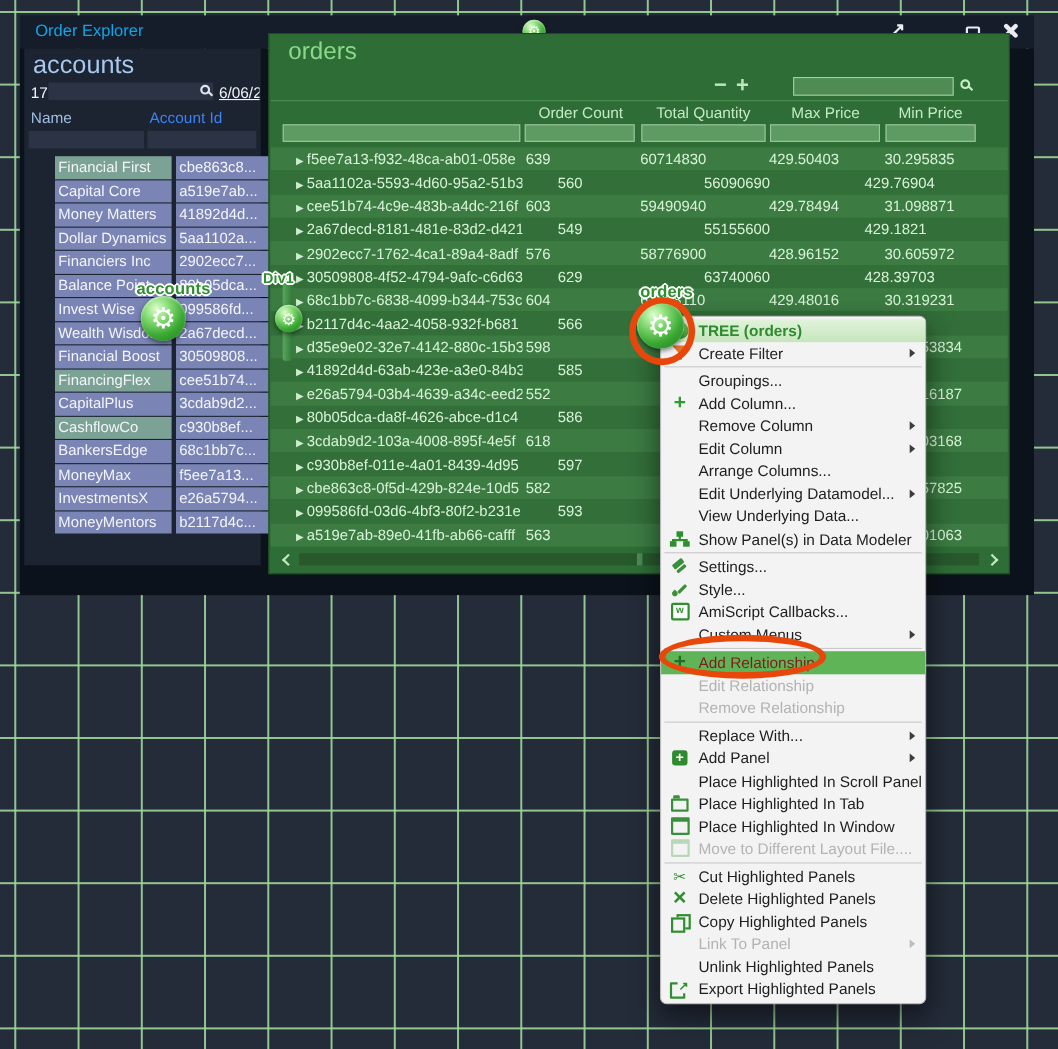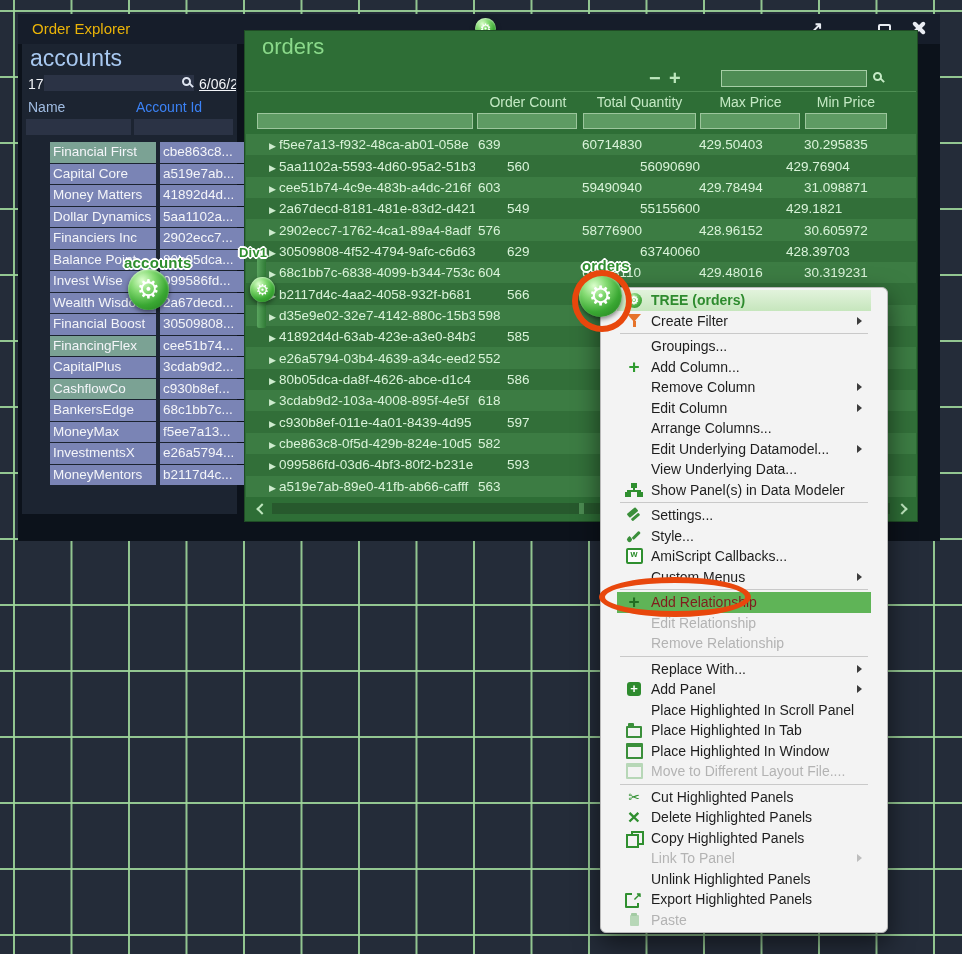--- a/index.html
+++ b/index.html
@@ -11,21 +11,21 @@
     background-image:
       linear-gradient(to right, rgba(158,215,154,.9) 0, rgba(158,215,154,.9) 2px, transparent 2px),
       linear-gradient(to bottom, rgba(158,215,154,.9) 0, rgba(158,215,154,.9) 2px, transparent 2px);
     background-size:57.5px 100%, 100% 66px;
     background-position:13px 0, 0 10px;
   }
 
   
   .window { position:absolute; left:18px; top:14px; width:922px; height:527px; }
   .titlebar { position:absolute; left:0; top:0; right:0; height:30px; background:#161d2a; }
-  .win-title { position:absolute; left:14px; top:6px; font-size:15px; color:#eab308; }
+  .win-title { position:absolute; left:14px; top:6px; font-size:15px; color:#0ea5e9; }
   .win-controls { position:absolute; right:14px; top:7px; display:flex; gap:21px; align-items:center; }
   .ic-pop { color:#e9ecf2; font-weight:bold; font-size:16px; line-height:14px; }
   .ic-min { width:13px; height:3px; background:#e9ecf2; border-radius:1px; margin-top:6px; }
   .ic-max { width:13px; height:11px; border:2px solid #e9ecf2; border-radius:2px; margin-top:2px; }
   .ic-close { position:relative; width:14px; height:14px; }
   .ic-close::before, .ic-close::after {
     content:""; position:absolute; left:-1px; top:5px; width:16px; height:4px;
     background:#e9ecf2; border-radius:2px;
   }
   .ic-close::before { transform:rotate(45deg); }
@@ -104,23 +104,23 @@
   .chev { position:absolute; width:8px; height:8px; border-left:2px solid #bfe7bf; border-bottom:2px solid #bfe7bf; }
   .chev-l { left:12px; top:4px; transform:rotate(45deg); }
   .chev-r { right:10px; top:4px; transform:rotate(225deg); }
 
   
   .divider { position:absolute; left:257px; top:252px; width:9px; height:76px;
              background:linear-gradient(to right,#5aa55f,#2f7a35); border-radius:2px; z-index:8; }
   .tag-div { left:239px; top:245px; font-size:13px; }
 
   
-  .menu { position:absolute; left:600px; top:287px; width:288px; background:#f3f3f3;
+  .menu { position:absolute; left:600px; top:287px; width:242px; background:#f3f3f3;
           border:1px solid #b9b9b9; border-radius:6px; box-shadow:0 10px 26px rgba(0,0,0,.55);
-          padding:2px 16px; z-index:50; }
+          padding:2px 0; z-index:50; }
   .menu-item { position:relative; height:20.5px; display:flex; align-items:center;
                padding-left:34px; font-size:14px; color:#1e1e1e; white-space:nowrap; }
   .menu-item.header { background:linear-gradient(#e2f3dc,#c6e6bd); color:#2e8b2e; font-weight:bold; }
   .menu-item.selected { background:#5fb457; color:#7f1d1d;text-align:right; }
   .menu-item.disabled { color:#b3b3b3; }
   .menu-sep { height:1px; background:#c9c9c9; margin:2px 3px; }
   .has-sub::after { content:""; position:absolute; right:9px; top:50%; transform:translateY(-50%);
                     border-left:5px solid #3c3c3c; border-top:4px solid transparent; border-bottom:4px solid transparent; }
   .disabled.has-sub::after { border-left-color:#bdbdbd; }
 
@@ -548,22 +548,18 @@
       <div class="menu-item disabled has-sub">
         <span class="ml">Link To Panel</span>
       </div>
       <div class="menu-item">
         <span class="ml">Unlink Highlighted Panels</span>
       </div>
       <div class="menu-item">
         <span class="mi mi-export"></span>
         <span class="ml">Export Highlighted Panels</span>
       </div>
-      <div class="menu-item disabled">
-        <span class="mi mi-pastepale"></span>
-        <span class="ml">Paste</span>
-      </div>
     </div>
 
   <div class="ann ann-gear"></div>
   <div class="ann ann-rel"></div>
 
 </div>
 
 </body></html>

